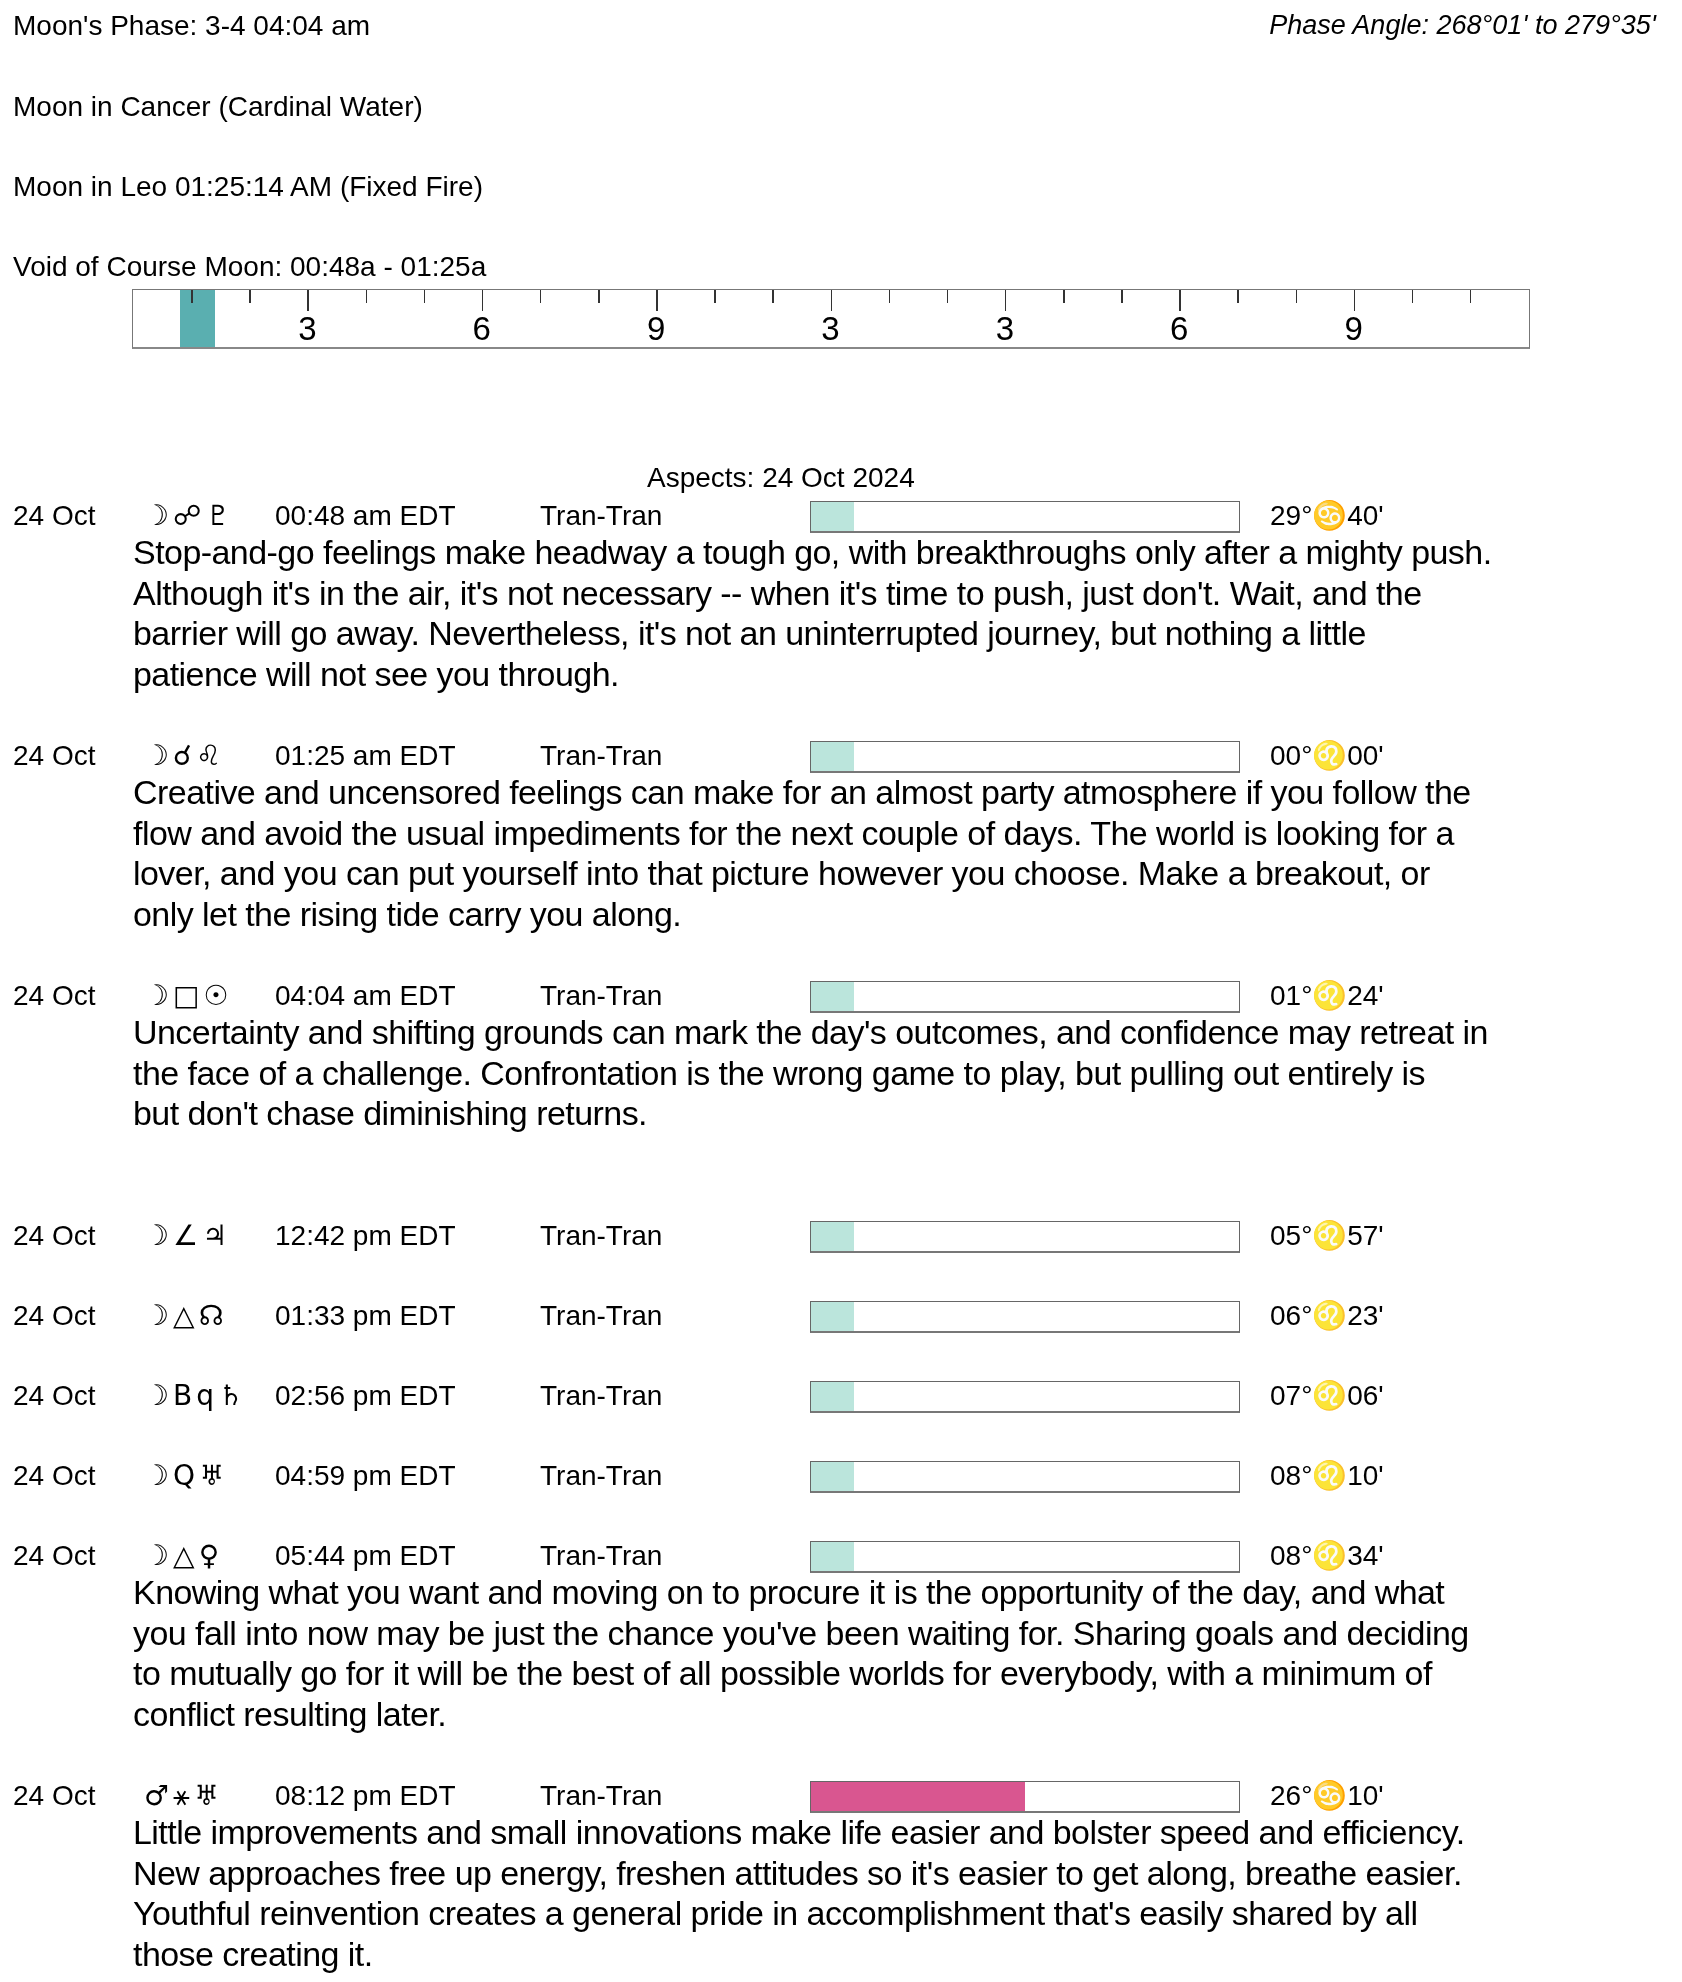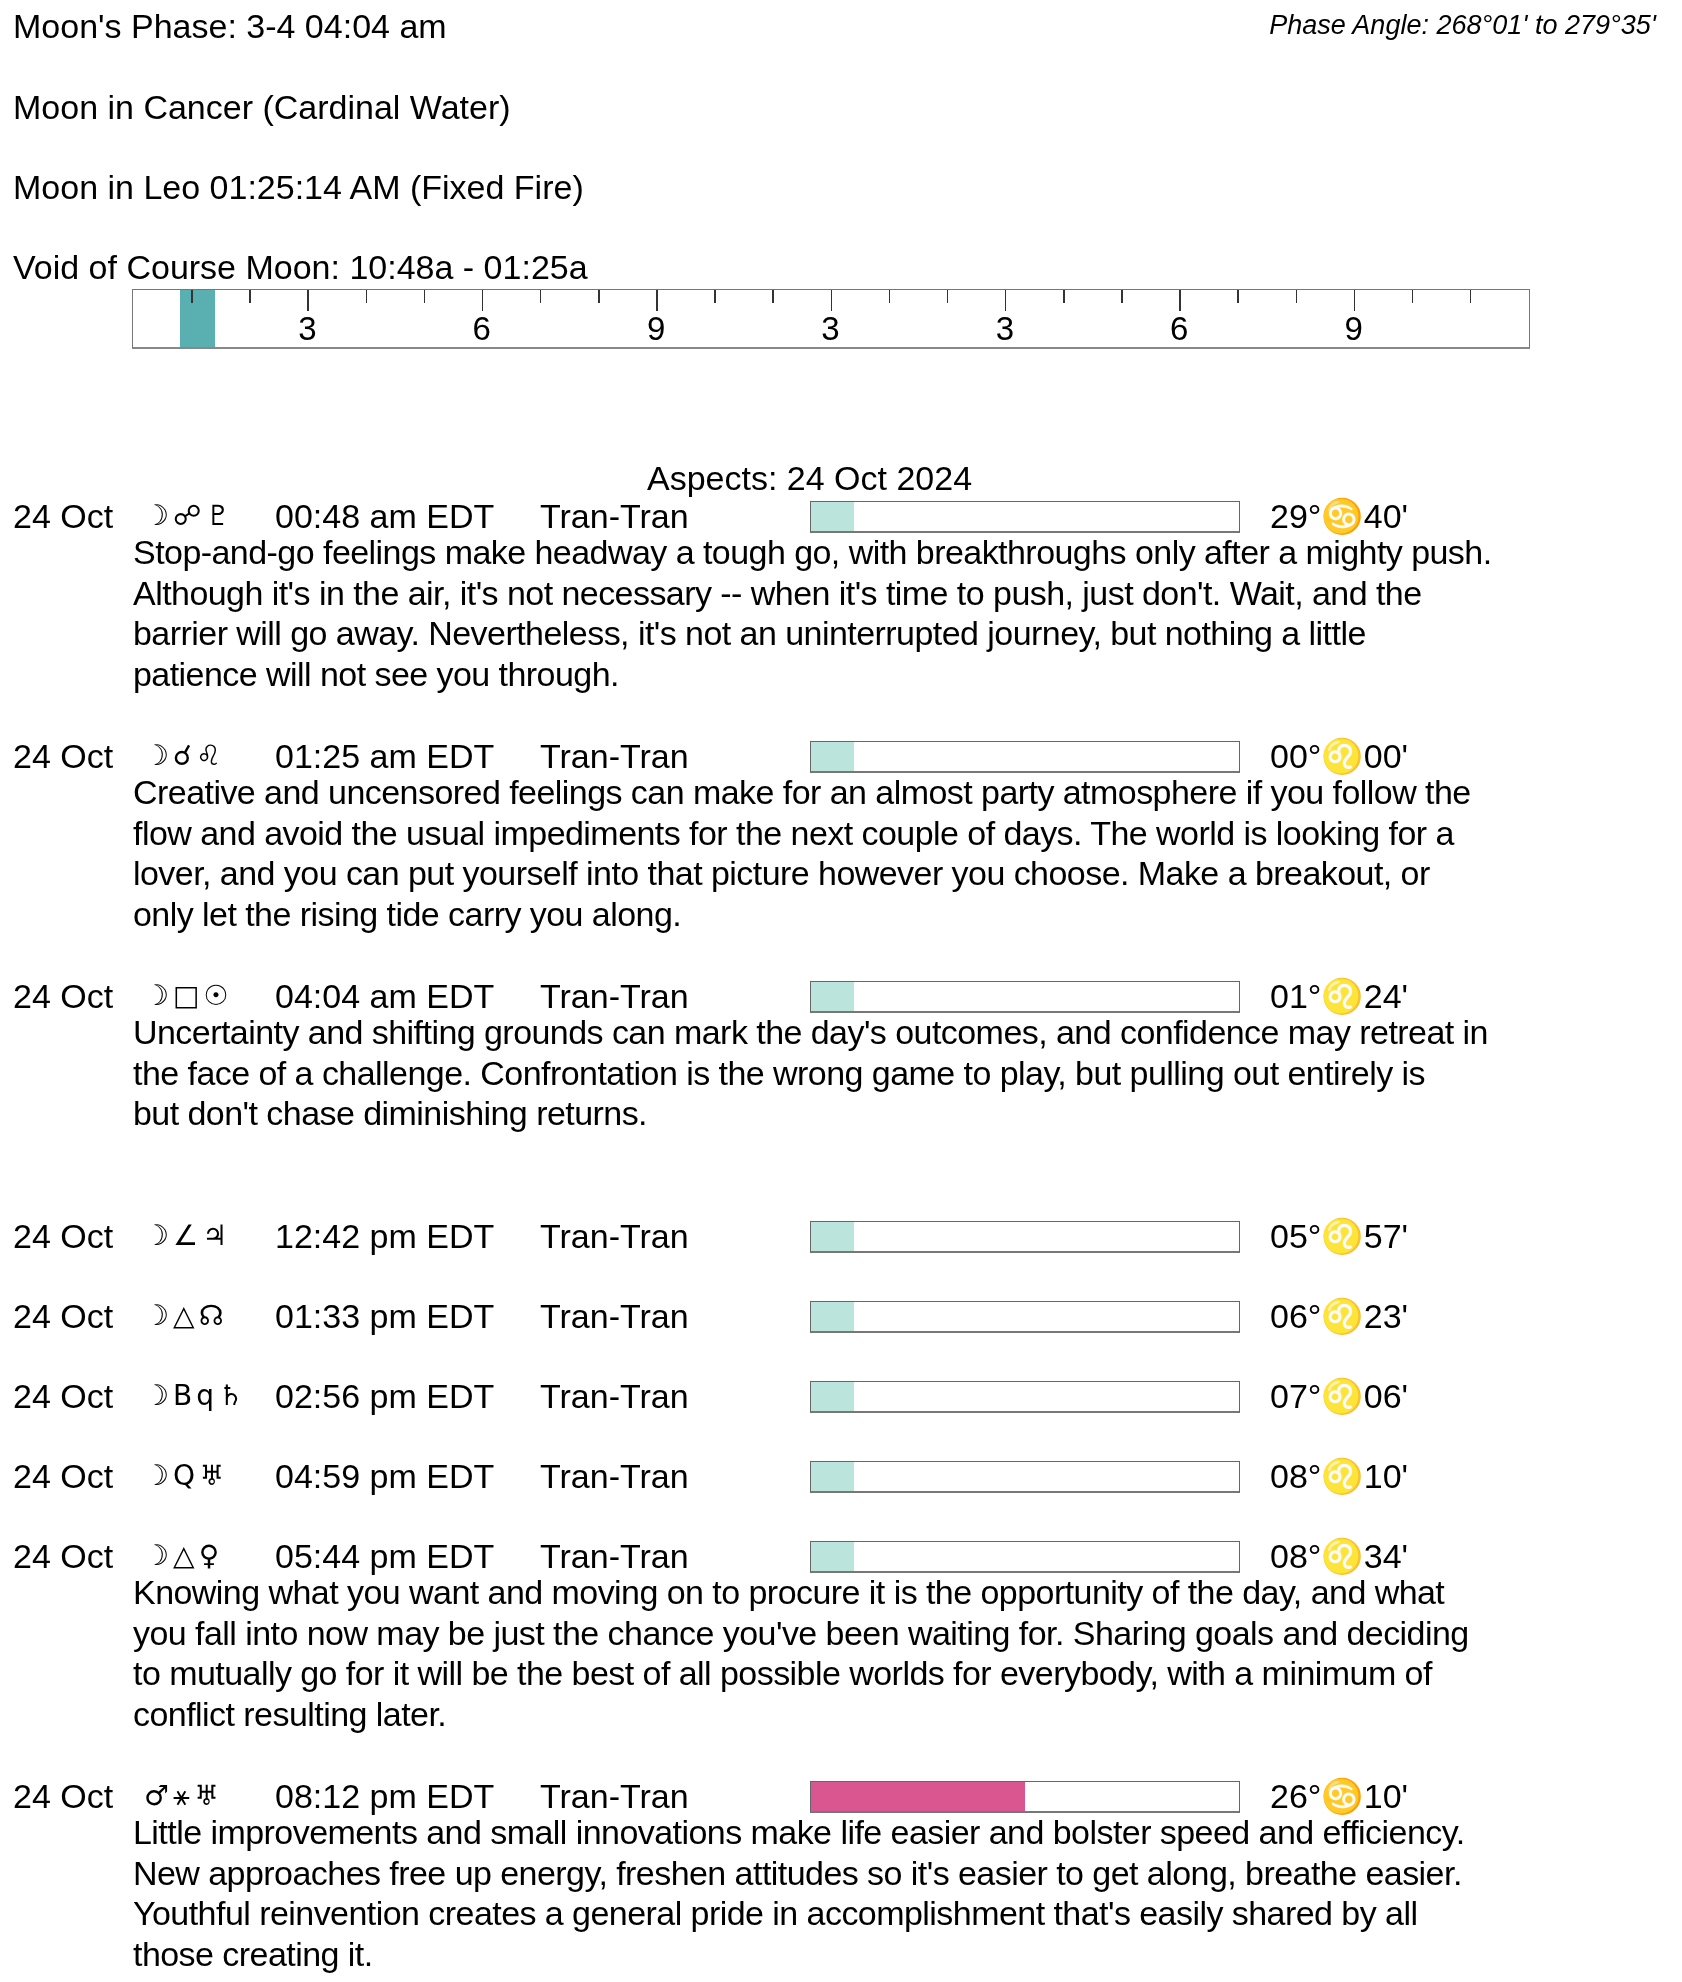--- a/index.html
+++ b/index.html
@@ -1,20 +1,20 @@
 <!DOCTYPE html>
 <html><head>
 <meta charset="utf-8">
 <style>
   html, body { margin: 0; padding: 0; background: #ffffff; }
   body {
     width: 1682px; height: 1982px; position: relative; overflow: hidden;
     font-family: "Liberation Sans", sans-serif; color: #000;
   }
-  .t { position: absolute; white-space: nowrap; font-size: 34px; line-height: 40px; }
+  .t { position: absolute; white-space: nowrap; font-size: 28px; line-height: 40px; }
   .hdr { left: 13px; }
   #phase-angle { right: 26px; top: 8px; font-size: 27px; line-height: 34px; font-style: italic; }
 
   
   #timeline {
     position: absolute; left: 132px; top: 289px; width: 1398px; height: 60px;
     border: 1.5px solid #777; border-bottom: 2px solid #888; box-sizing: border-box; background: #fff;
   }
   #timeline .tick { position: absolute; top: 0; width: 1.5px; background: #333; }
   #timeline .tick.minor { height: 13px; }
@@ -42,21 +42,21 @@
   }
   .aspect .desc span { display: block; white-space: nowrap; }
 </style>
 </head>
 <body>
 
 <div class="t hdr" style="top:6px">Moon's Phase:  3-4 04:04 am</div>
 <div class="t" id="phase-angle">Phase Angle:  268°01' to 279°35'</div>
 <div class="t hdr" style="top:87px">Moon in Cancer   (Cardinal Water)</div>
 <div class="t hdr" style="top:167px">Moon in Leo 01:25:14 AM  (Fixed Fire)</div>
-<div class="t hdr" style="top:247px">Void of Course Moon:  10:48a -  01:25a</div>
+<div class="t hdr" style="top:247px">Void of Course Moon:  00:48a -  01:25a</div>
 
 <div id="timeline">
   <div id="voc-bar" style="left: 46.5px; width: 35.8457px; background: rgb(90, 175, 176);"></div>
 <div class="tick minor" style="left: 58.125px;"></div>
     <div class="tick minor" style="left: 116.25px;"></div>
     <div class="tick major" style="left: 174.375px;"></div>
     <div class="tick minor" style="left: 232.5px;"></div>
     <div class="tick minor" style="left: 290.625px;"></div>
     <div class="tick major" style="left: 348.75px;"></div>
     <div class="tick minor" style="left: 406.875px;"></div>

